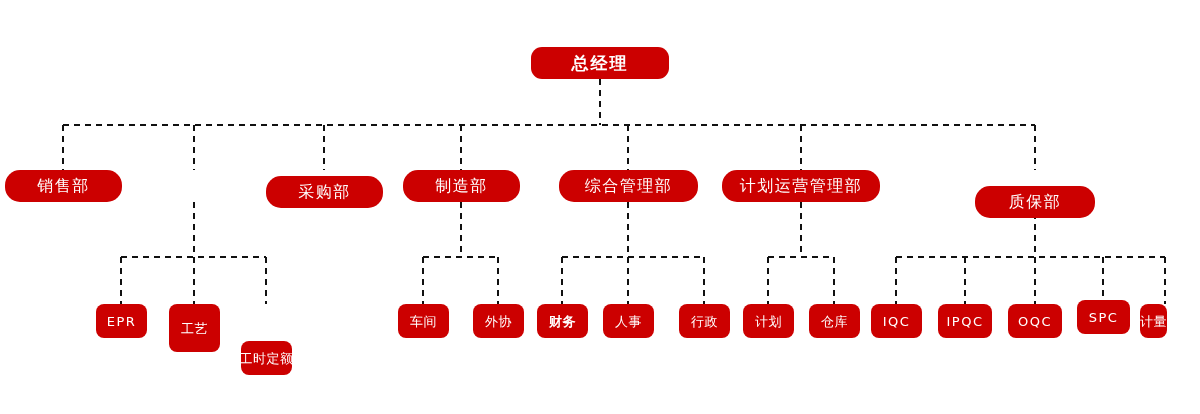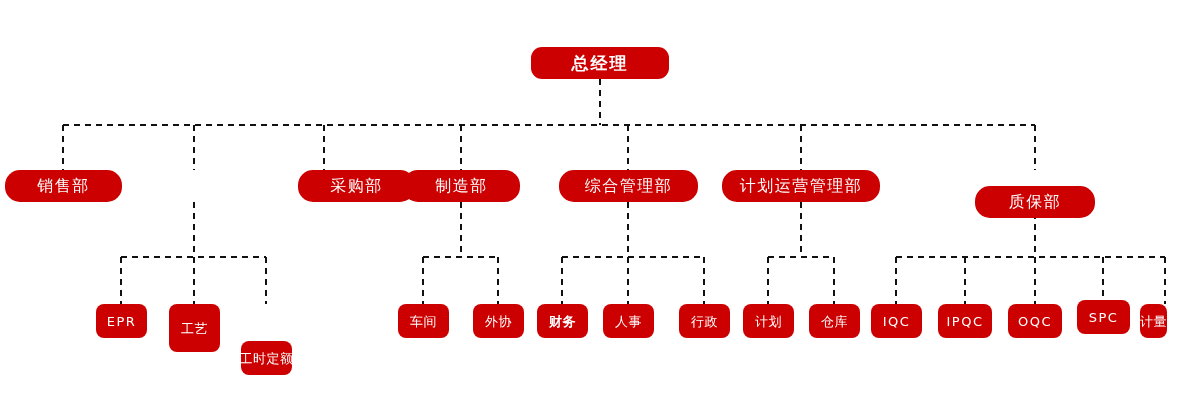--- a/index.html
+++ b/index.html
@@ -116,21 +116,21 @@
     </g>
   </svg>
 
   <div class="node root" style="left:531px; top:47px; width:138px; height:32px;">
     <span class="node-label">总经理</span>
   </div>
 
   <div class="node dept" style="left:5px; top:170px; width:117px; height:32px;">
     <span class="node-label">销售部</span>
   </div>
-  <div class="node dept" style="left:266px; top:170px; width:117px; height:32px;margin-left:32px;">
+  <div class="node dept" style="left:266px; top:176px; width:117px; height:32px;">
     <span class="node-label">采购部</span>
   </div>
   <div class="node dept" style="left:403px; top:170px; width:117px; height:32px;">
     <span class="node-label">制造部</span>
   </div>
   <div class="node dept" style="left:559px; top:170px; width:139px; height:32px;">
     <span class="node-label">综合管理部</span>
   </div>
   <div class="node dept" style="left:722px; top:170px; width:158px; height:32px;">
     <span class="node-label">计划运营管理部</span>

